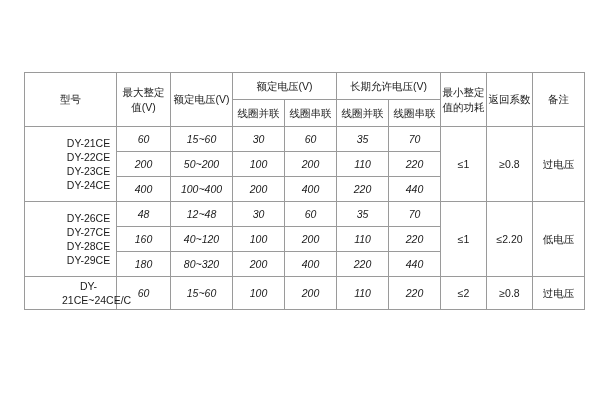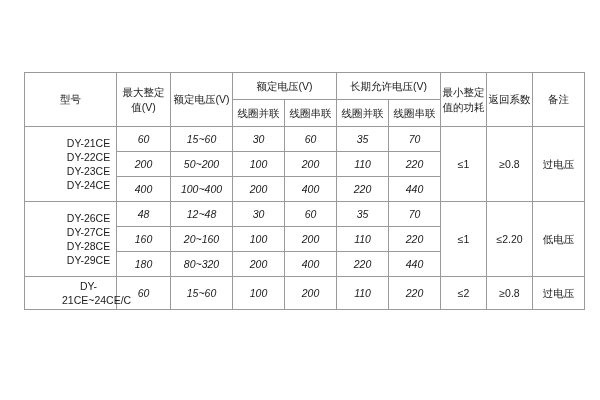--- a/index.html
+++ b/index.html
@@ -150,21 +150,21 @@
           <td class="num">30</td>
           <td class="num">60</td>
           <td class="num">35</td>
           <td class="num">70</td>
           <td rowspan="3" class="grp">≤1</td>
           <td rowspan="3" class="grp">≤2.20</td>
           <td rowspan="3" class="note">低电压</td>
         </tr>
         <tr>
           <td class="num">160</td>
-          <td class="num">20~160</td>
+          <td class="num">40~120</td>
           <td class="num">100</td>
           <td class="num">200</td>
           <td class="num">110</td>
           <td class="num">220</td>
         </tr>
         <tr>
           <td class="num">180</td>
           <td class="num">80~320</td>
           <td class="num">200</td>
           <td class="num">400</td>

